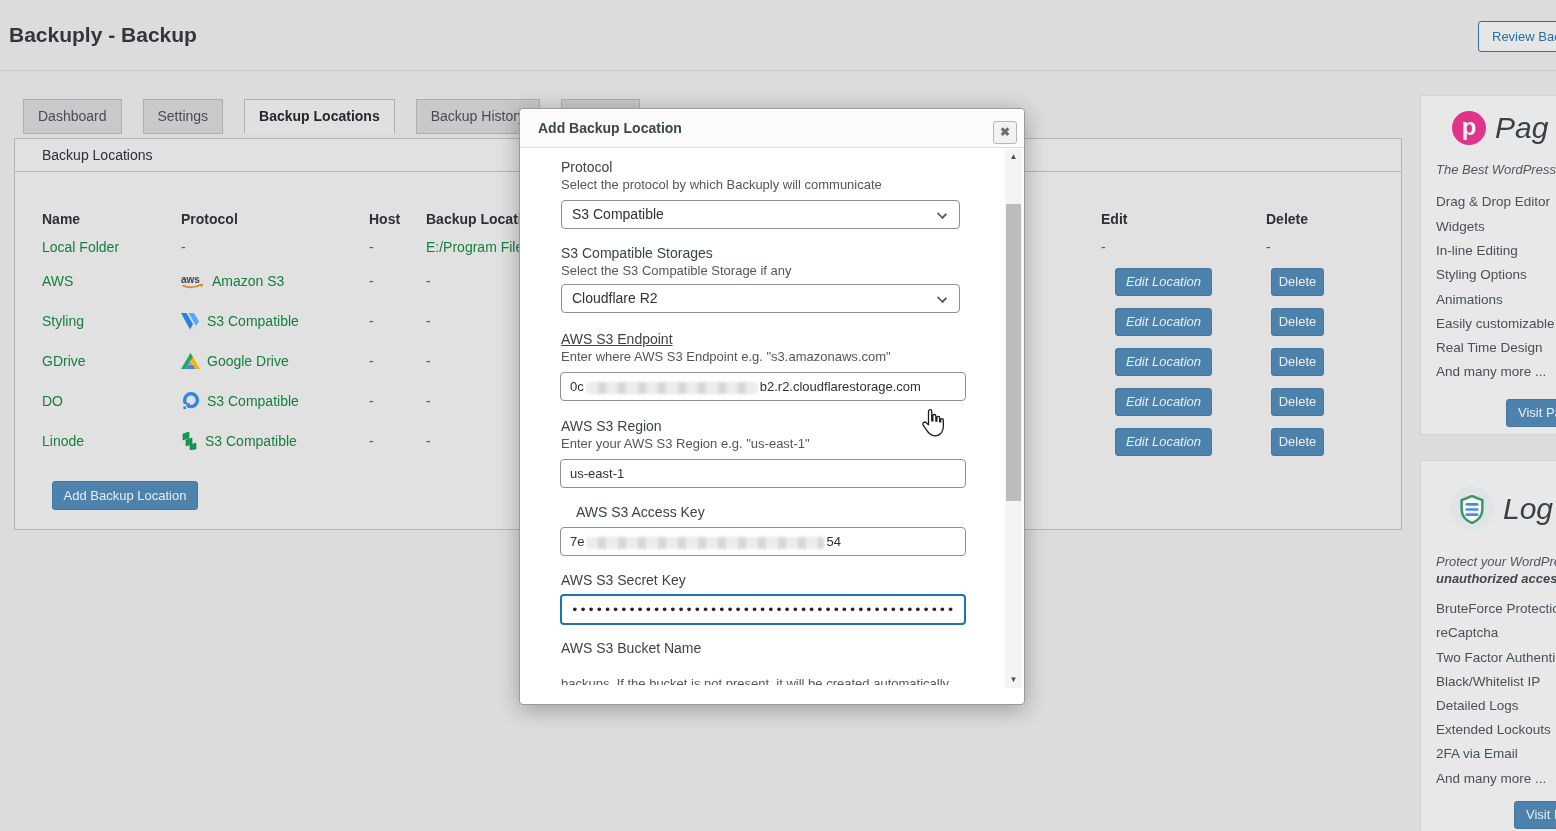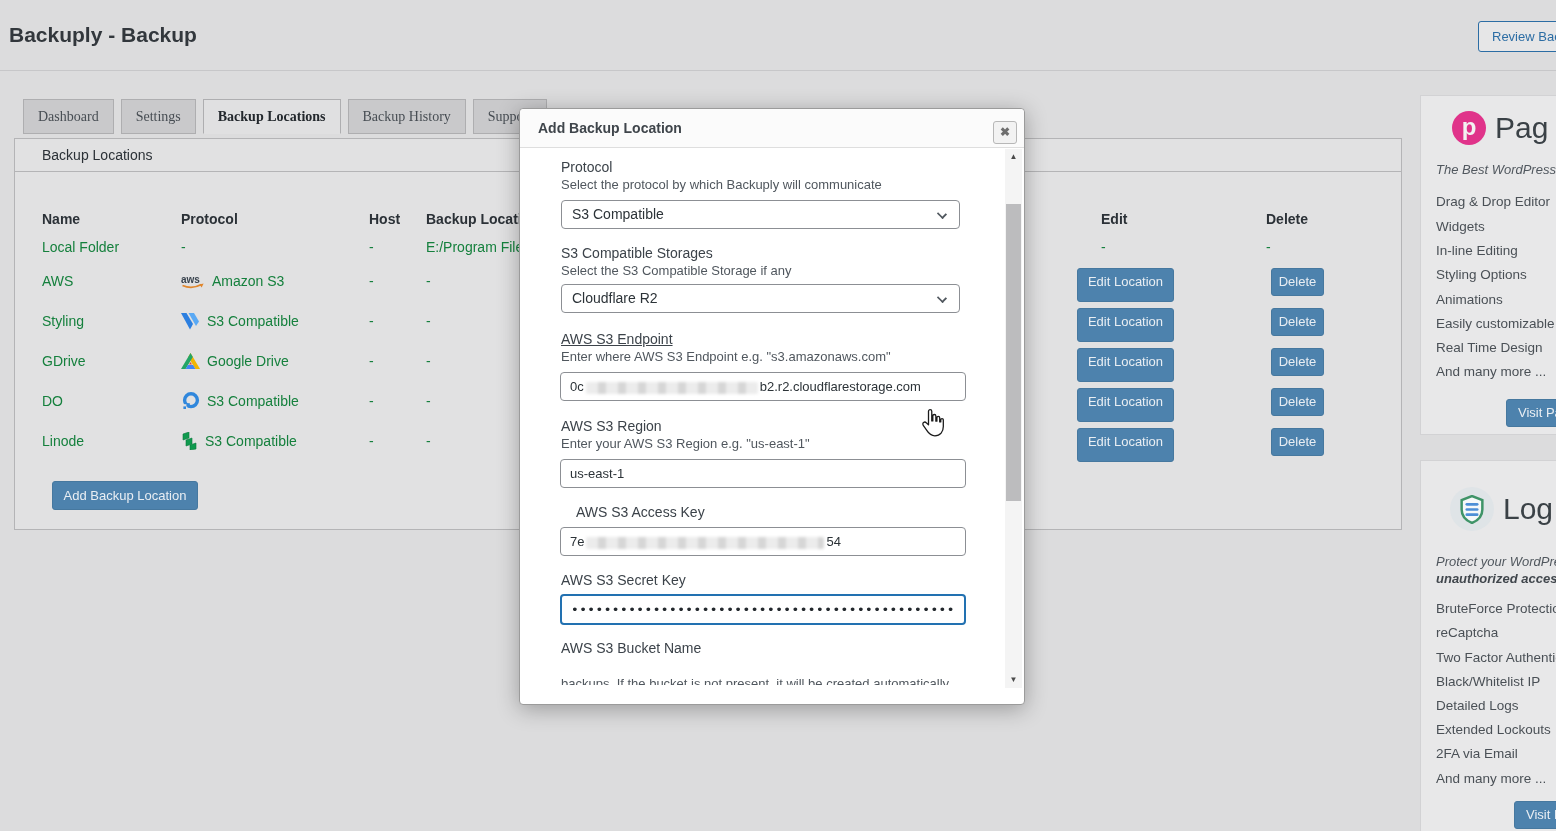--- a/index.html
+++ b/index.html
@@ -6,49 +6,49 @@
   body { font-family: "Liberation Sans", sans-serif; background:#bbb; }
   #screen { position:relative; width:1556px; height:831px; background:#dcdcdd; overflow:hidden; }
 
   
   .page-title { position:absolute; left:9px; top:23px; font-size:21px; font-weight:600; color:#32373c; }
   .review-btn { position:absolute; left:1478px; top:21px; height:31px; line-height:29px; padding:0 13px;
     background:#e6e6e7; border:1px solid #2c6da4; border-radius:3px; color:#2c6da4; font-size:13px; white-space:nowrap; }
   .top-divider { position:absolute; left:0; top:70px; width:1556px; border-top:1px solid #c7c7c9; }
 
   
-  .tabs { position:absolute; left:23px; top:99px; display:flex; gap:7px;font-family:Liberation Serif, serif; }
+  .tabs { position:absolute; left:23px; top:99px; display:flex; gap:21px; }
   .tab { height:35px; line-height:33px; padding:0 14px; font-size:14px; color:#474d53;
     background:#c9c9cb; border:1px solid #aeaeb0; white-space:nowrap; }
   .tab.active { background:#e0e0e1; font-weight:700; color:#23282d; border-bottom-color:#e0e0e1; }
 
   
   .panel { position:absolute; left:14px; top:138px; width:1388px; height:392px;
     background:#e1e1e2; border:1px solid #b4b4b6; }
   .panel-header { height:33px; line-height:33px; padding-left:27px; font-size:14px; color:#2b3137;
     border-bottom:1px solid #b4b4b6; }
   .trow { position:absolute; left:0; width:100%; height:40px; }
   .cell { position:absolute; line-height:28px; font-size:14px; color:#15803d; white-space:nowrap; }
   .thead .cell { font-weight:700; color:#2b3137; }
   .c-name { left:27px; } .c-protocol { left:166px; } .c-host { left:354px; }
   .c-location { left:411px; } .c-edit { left:1086px; } .c-delete { left:1251px; }
   .proto { display:flex; align-items:center; gap:7px; }
   .proto svg { flex:0 0 auto; }
   .btn-steel { position:absolute; background:#4d82ad; color:#e9eef3; border:1px solid #46789f;
     border-radius:3px; font-size:13px; text-align:center; cursor:pointer; }
-  .edit-btn { left:1062px; width:97px; height:34px; line-height:26px; }
+  .edit-btn { left:1100px; width:97px; height:28px; line-height:26px;font-style:italic; }
   .del-btn { left:1256px; width:53px; height:28px; line-height:26px; }
   .add-btn { left:37px; top:342px; width:146px; height:29px; line-height:27px; }
 
   
   .card { position:absolute; left:1420px; width:210px; background:#e8e8e9; border:1px solid #d2d2d4; }
   .card-1 { top:95px; height:340px; }
   .card-2 { top:460px; height:380px; }
   .logo-row { position:absolute; display:flex; align-items:center; gap:9px; }
-  .brand-text { font-size:30px; color:#3a4146; white-space:nowrap; }
+  .brand-text { font-size:30px; color:#3a4146; white-space:nowrap;font-style:italic; }
   .pl-circle { width:34px; height:34px; border-radius:50%; background:#e0338a; color:#f2f2f2;
     font-size:24px; font-weight:700; text-align:center; line-height:32px; }
   .lg-circle { width:44px; height:44px; border-radius:50%; background:#dfe4e7;
     display:flex; align-items:center; justify-content:center; }
   .tagline { position:absolute; left:15px; font-style:italic; font-size:13px; color:#50575e; white-space:nowrap; }
   .feat { position:absolute; left:15px; font-size:13.5px; color:#4a5056; white-space:nowrap; }
   .visit-btn { height:28px; line-height:26px; padding:0 11px; white-space:nowrap; }
 
   
   .overlay-modal { position:absolute; left:519px; top:108px; width:506px; height:597px; z-index:10;

